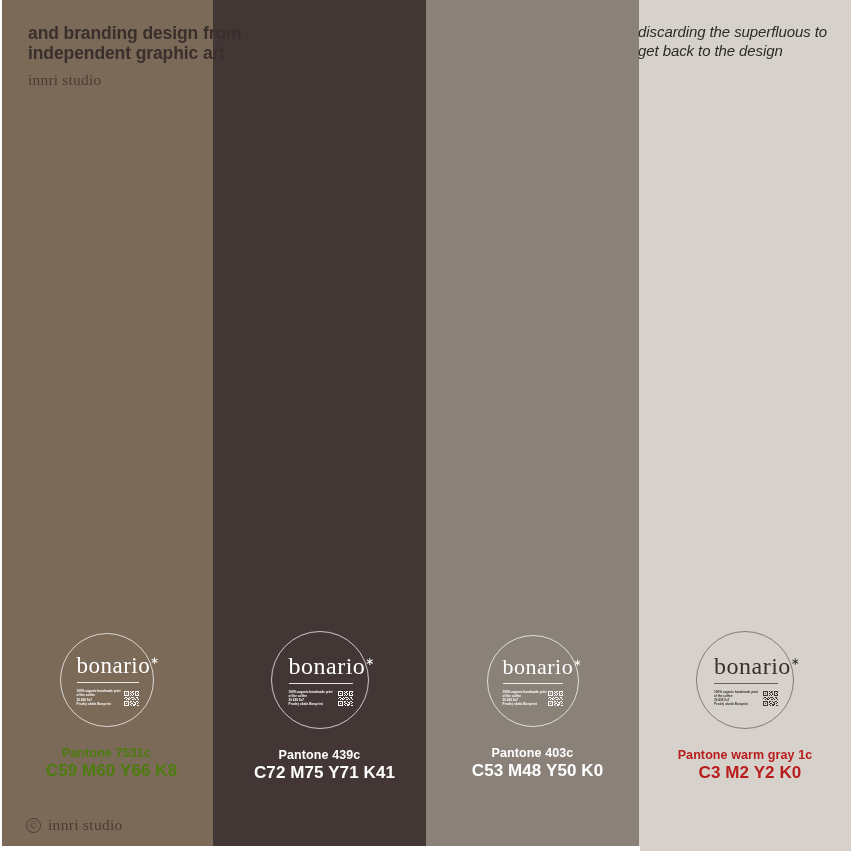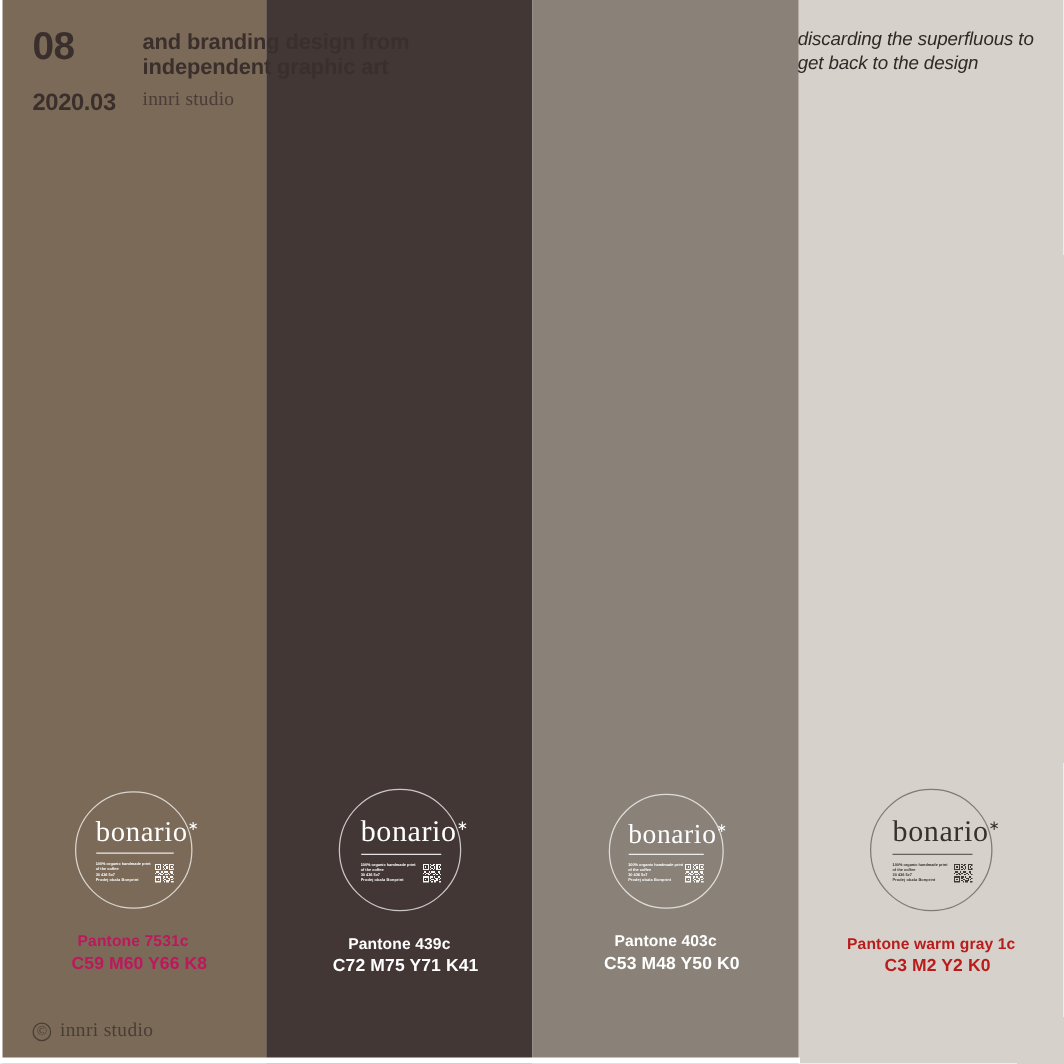--- a/index.html
+++ b/index.html
@@ -201,21 +201,21 @@
   .swatch-label {
     margin-top: 18px;
     text-align: center;
     font-size: 12.5px;
     font-weight: bold;
     color: #ffffff;
     line-height: 17px;
     letter-spacing: 0.1px;
   }
   .swatch-sub {
-    font-size: 14px;
+    font-size: 17px;
     font-weight: bold;
     line-height: 17px;
     letter-spacing: 0.1px;
     margin-left: 10px;
   }
 
   
   .footer {
     position: absolute;
     left: 26px;
@@ -253,24 +253,20 @@
     <div class="col col-2" style="background: rgb(67, 55, 54);"></div>
     <div class="col col-3" style="background: rgb(138, 130, 121);"></div>
     <div class="col col-4" style="background: rgb(214, 210, 203);"></div>
   </div>
 
   <div class="edge-left"></div>
   <div class="edge-bottom"></div>
 
   <div class="header">
     <div class="header-left">
-      <div class="issue-block">
-        <div class="issue-no">08</div>
-        <div class="issue-date">2020.03</div>
-      </div>
       <div class="title-block">
         <div class="title-line">and branding design from</div>
         <div class="title-line">independent graphic art</div>
         <div class="studio-serif">innri studio</div>
       </div>
     </div>
     <div class="header-right">
       <div>discarding the superfluous to</div>
       <div>get back to the design</div>
     </div>
@@ -355,21 +351,21 @@
                   <rect x="6" y="13" width="1" height="1"></rect>
                   <rect x="9" y="13" width="3" height="1"></rect>
                 <rect x="0" y="14" width="5" height="1"></rect>
                   <rect x="7" y="14" width="1" height="1"></rect>
                   <rect x="9" y="14" width="2" height="1"></rect>
                   <rect x="13" y="14" width="2" height="1"></rect>
               </g>
             </svg>
           </div>
         </div>
-        <div class="swatch-label" style="color: #be185d;">
+        <div class="swatch-label" style="color: #4d7c0f;">
           <div>Pantone 7531c</div>
           <div class="swatch-sub">C59 M60 Y66 K8</div>
         </div>
       </div>
     </div>
 
     <div class="swatch col-2">
       <div class="swatch-inner" style="top:631px;">
         <div class="logo-circle" style="width:98px;height:98px;padding:0 17px;">
           <div class="logo-wordmark" style="font-size:24px;">

